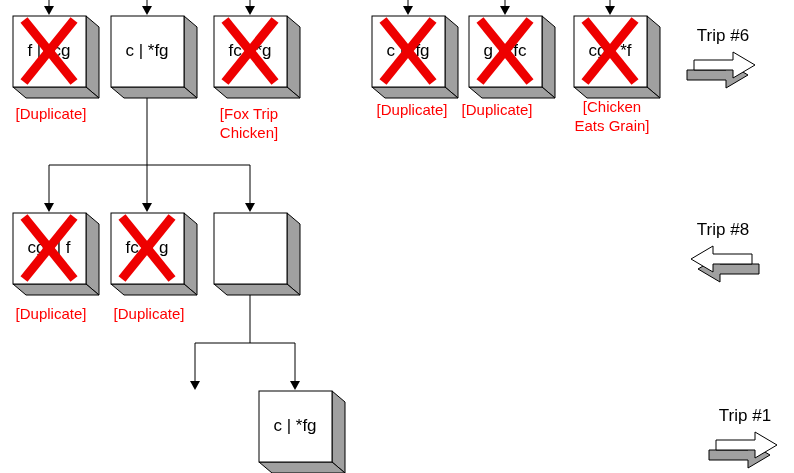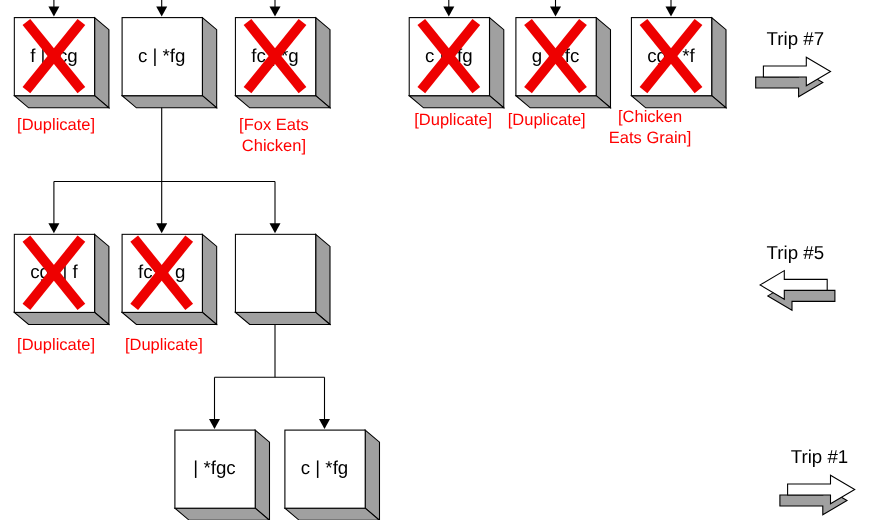--- a/index.html
+++ b/index.html
@@ -163,56 +163,48 @@
   </div>
 
   <div class="box" style="left:213px;top:212px">
     <svg class="cube" width="88" height="84" viewBox="0 0 88 84">
       <polygon class="cubeside" points="74,1 87,12 87,83 74,72"></polygon>
       <polygon class="cubeside" points="1,72 74,72 87,83 14,83"></polygon>
       <rect class="cubeface" x="1" y="1" width="73" height="71"></rect>
     </svg>
   </div>
 
-  <div class="box" style="left:158px;top:390px">
-    <svg class="cube" width="88" height="84" viewBox="0 0 88 84">
-      <polygon class="cubeside" points="74,1 87,12 87,83 74,72"></polygon>
-      <polygon class="cubeside" points="1,72 74,72 87,83 14,83"></polygon>
-      <rect class="cubeface" x="1" y="1" width="73" height="71"></rect>
-    </svg>
-    <span class="lbl">| *fgc</span>
-  </div>
 
   <div class="box" style="left:258px;top:390px">
     <svg class="cube" width="88" height="84" viewBox="0 0 88 84">
       <polygon class="cubeside" points="74,1 87,12 87,83 74,72"></polygon>
       <polygon class="cubeside" points="1,72 74,72 87,83 14,83"></polygon>
       <rect class="cubeface" x="1" y="1" width="73" height="71"></rect>
     </svg>
     <span class="lbl">c | *fg</span>
   </div>
 
   <div class="ann" style="left:2px;top:104px;width:98px">[Duplicate]</div>
-  <div class="ann" style="left:198px;top:104px;width:102px">[Fox Eats Chicken]</div>
+  <div class="ann" style="left:198px;top:104px;width:102px">[Fox Trip Chicken]</div>
   <div class="ann" style="left:369px;top:100px;width:86px">[Duplicate]</div>
   <div class="ann" style="left:454px;top:100px;width:86px">[Duplicate]</div>
-  <div class="ann" style="left:549px;top:97px;width:84px">[Chicken Eats Grain]</div>
+  <div class="ann" style="left:570px;top:97px;width:84px">[Chicken Eats Grain]</div>
   <div class="ann" style="left:2px;top:304px;width:98px">[Duplicate]</div>
   <div class="ann" style="left:100px;top:304px;width:98px">[Duplicate]</div>
 
   <div class="trip" style="left:684px;top:26px">
-    <div class="tlbl">Trip #7</div>
+    <div class="tlbl">Trip #6</div>
     <svg width="76" height="42" viewBox="0 0 76 42">
       <path class="arr-side" d="M9,11 H48 V3 L70,16 L48,29 V21 H9 Z" transform="translate(-7,10)"></path>
       <path class="arr-top" d="M9,11 H48 V3 L70,16 L48,29 V21 H9 Z"></path>
     </svg>
   </div>
 
   <div class="trip" style="left:684px;top:220px">
-    <div class="tlbl">Trip #5</div>
+    <div class="tlbl">Trip #8</div>
     <svg width="76" height="42" viewBox="0 0 76 42">
       <path class="arr-side" d="M67,11 H28 V3 L6,16 L28,29 V21 H67 Z" transform="translate(7,10)"></path>
       <path class="arr-top" d="M67,11 H28 V3 L6,16 L28,29 V21 H67 Z"></path>
     </svg>
   </div>
 
   <div class="trip" style="left:706px;top:406px">
     <div class="tlbl">Trip #1</div>
     <svg width="76" height="42" viewBox="0 0 76 42">
       <path class="arr-side" d="M9,11 H48 V3 L70,16 L48,29 V21 H9 Z" transform="translate(-7,10)"></path>

